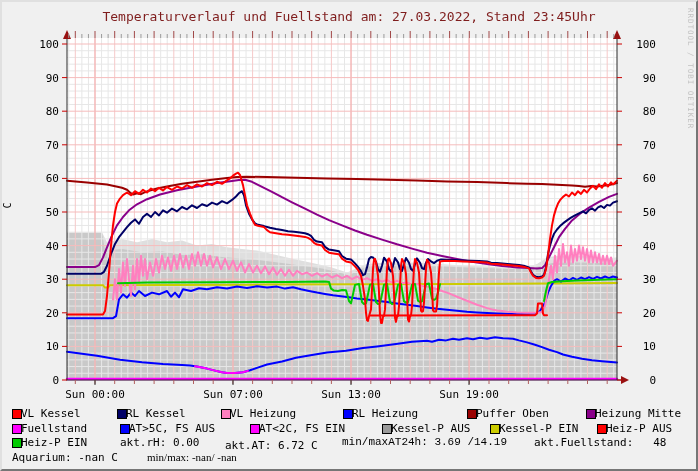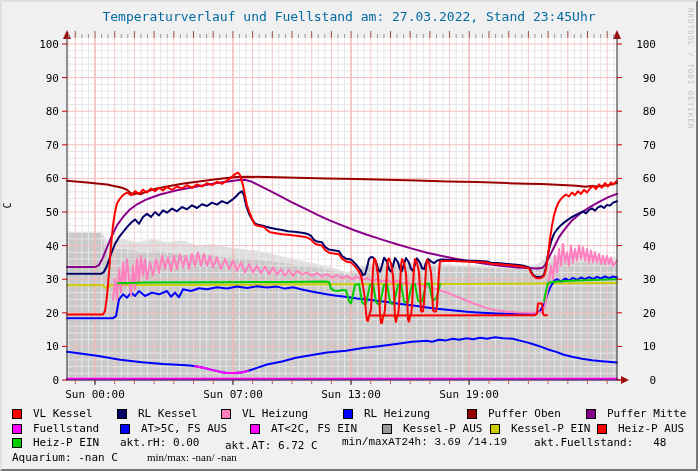--- a/index.html
+++ b/index.html
@@ -9,41 +9,41 @@
     background:#f0f0f0;
     border-top:2px solid #e0e0e0;
     border-left:2px solid #e0e0e0;
     border-right:2px solid #767676;
     border-bottom:2px solid #767676;
     font-family:"DejaVu Sans Mono","Liberation Mono",monospace;
     overflow:hidden;
   }
   .title{
     position:absolute;top:7px;left:0;width:100%;
-    text-align:center;font-size:13px;color:#0369a1;white-space:pre;
+    text-align:center;font-size:13px;color:#7f1d1d;white-space:pre;
   }
   .y-unit{
     position:absolute;left:2px;top:198px;
     font-size:10px;color:#000;
     transform:rotate(-90deg);transform-origin:center;
   }
   .watermark{
     position:absolute;right:1px;top:6px;
     writing-mode:vertical-rl;
     font-size:7.5px;letter-spacing:1px;color:#c2c2c2;
     white-space:pre;
   }
   svg.chart{position:absolute;left:0;top:0;}
   .legend-item,.stat-item{
     position:absolute;height:12px;font-size:11px;color:#000;white-space:pre;line-height:11px;
   }
   .swatch{
     position:absolute;left:0;top:1px;width:8px;height:8px;border:1px solid #000;
   }
-  .legend-label{position:absolute;left:21px;top:0;}
+  .legend-label{position:absolute;left:9px;top:0;}
 </style>
 </head>
 <body>
 
 <div class="frame">
   <div class="title">Temperaturverlauf und Fuellstand am: 27.03.2022, Stand 23:45Uhr</div>
   <div class="y-unit">C</div>
   <svg class="chart" id="chart-svg" width="694" height="467" viewBox="0 0 694 467">
       <rect x="65" y="36" width="550" height="342" fill="#ffffff"></rect>
       <path d="M65,378 L65.0,230.2 L85.0,230.2 L100.0,230.2 L105.0,240.2 L120.0,236.9 L135.0,240.2 L150.0,236.9 L165.0,240.2 L180.0,238.6 L195.0,243.6 L210.0,241.9 L225.0,245.3 L240.0,247.0 L255.0,248.6 L270.0,252.0 L285.0,255.4 L300.0,258.7 L315.0,262.1 L330.0,265.4 L345.0,270.5 L365.0,262.1 L385.0,260.4 L405.0,260.4 L425.0,261.1 L445.0,262.4 L465.0,263.8 L485.0,264.4 L505.0,265.8 L525.0,265.1 L535.0,262.1 L545.0,255.4 L555.0,253.7 L565.0,253.7 L575.0,253.7 L585.0,254.4 L595.0,255.4 L605.0,256.0 L615.0,255.4 L615,378 Z" fill="#dfdfdf" stroke="none"></path>
@@ -373,21 +373,21 @@
       <text x="231" y="396" text-anchor="middle" font-size="11" fill="#000" font-family="DejaVu Sans Mono, Liberation Mono, monospace">Sun 07:00</text>
       <text x="349" y="396" text-anchor="middle" font-size="11" fill="#000" font-family="DejaVu Sans Mono, Liberation Mono, monospace">Sun 13:00</text>
       <text x="467" y="396" text-anchor="middle" font-size="11" fill="#000" font-family="DejaVu Sans Mono, Liberation Mono, monospace">Sun 19:00</text>
     </svg>
   <div id="legend">
       <div class="legend-item" style="left: 10px; top: 406px;"><span class="swatch" style="background: rgb(255, 0, 0);"></span><span class="legend-label">VL Kessel</span></div>
       <div class="legend-item" style="left: 115px; top: 406px;"><span class="swatch" style="background: rgb(0, 0, 102);"></span><span class="legend-label">RL Kessel</span></div>
       <div class="legend-item" style="left: 219px; top: 406px;"><span class="swatch" style="background: rgb(255, 127, 191);"></span><span class="legend-label">VL Heizung</span></div>
       <div class="legend-item" style="left: 341px; top: 406px;"><span class="swatch" style="background: rgb(0, 0, 255);"></span><span class="legend-label">RL Heizung</span></div>
       <div class="legend-item" style="left: 465px; top: 406px;"><span class="swatch" style="background: rgb(153, 0, 0);"></span><span class="legend-label">Puffer Oben</span></div>
-      <div class="legend-item" style="left: 584px; top: 406px;"><span class="swatch" style="background: rgb(138, 0, 138);"></span><span class="legend-label">Puffer Mitte</span></div>
+      <div class="legend-item" style="left: 584px; top: 406px;"><span class="swatch" style="background: rgb(138, 0, 138);"></span><span class="legend-label">Heizung Mitte</span></div>
       <div class="legend-item" style="left: 10px; top: 421px;"><span class="swatch" style="background: rgb(255, 0, 255);"></span><span class="legend-label">Fuellstand</span></div>
       <div class="legend-item" style="left: 118px; top: 421px;"><span class="swatch" style="background: rgb(0, 0, 255);"></span><span class="legend-label">AT&gt;5C, FS AUS</span></div>
       <div class="legend-item" style="left: 248px; top: 421px;"><span class="swatch" style="background: rgb(255, 0, 255);"></span><span class="legend-label">AT&lt;2C, FS EIN</span></div>
       <div class="legend-item" style="left: 380px; top: 421px;"><span class="swatch" style="background: rgb(153, 153, 153);"></span><span class="legend-label">Kessel-P AUS</span></div>
       <div class="legend-item" style="left: 488px; top: 421px;"><span class="swatch" style="background: rgb(204, 204, 0);"></span><span class="legend-label">Kessel-P EIN</span></div>
       <div class="legend-item" style="left: 595px; top: 421px;"><span class="swatch" style="background: rgb(255, 0, 0);"></span><span class="legend-label">Heiz-P AUS</span></div>
       <div class="legend-item" style="left: 10px; top: 435px;"><span class="swatch" style="background: rgb(0, 204, 0);"></span><span class="legend-label">Heiz-P EIN</span></div>
       <div class="stat-item" style="left: 118px; top: 435px;">akt.rH: 0.00</div>
       <div class="stat-item" style="left: 223px; top: 438px;">akt.AT: 6.72 C</div>
       <div class="stat-item" style="left: 340px; top: 435px; font-family: Liberation Mono, monospace;">min/maxAT24h: 3.69 /14.19</div>

